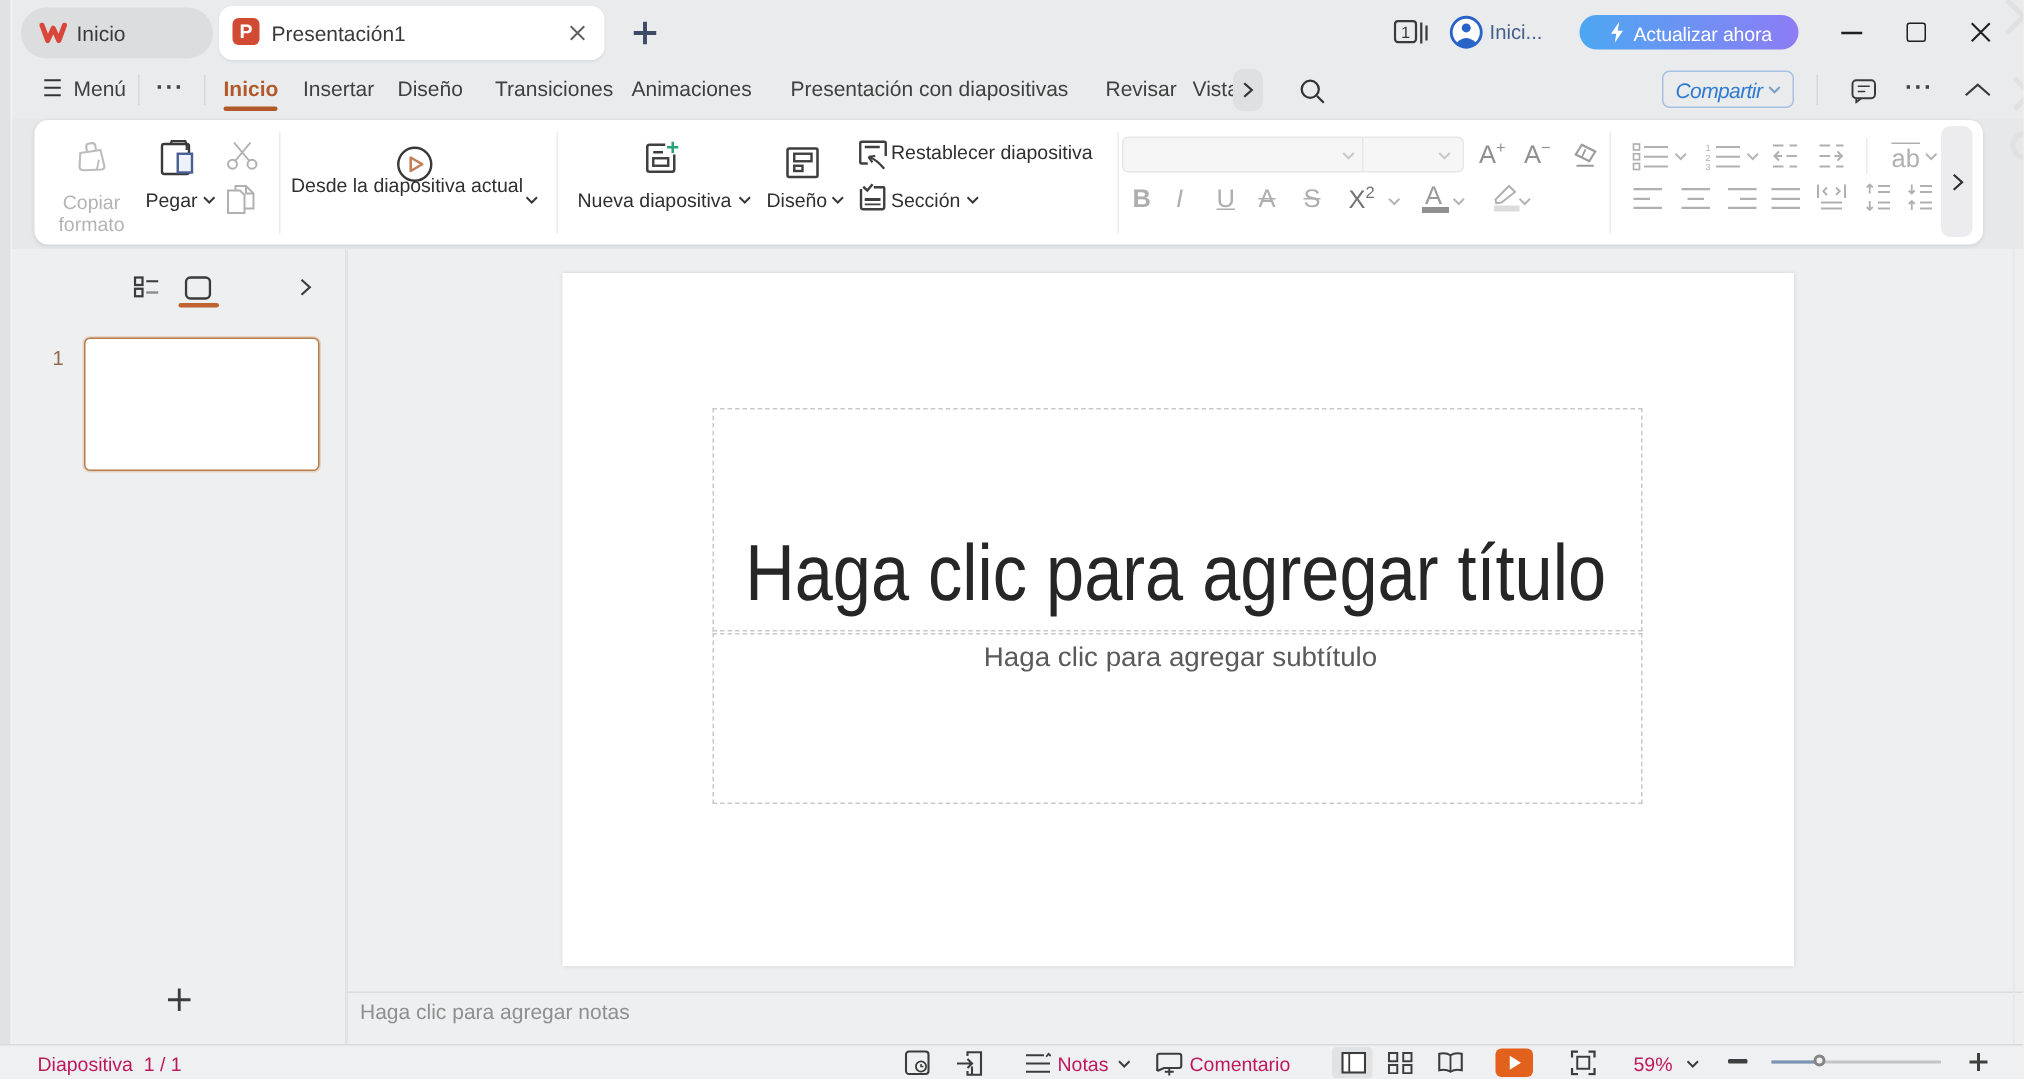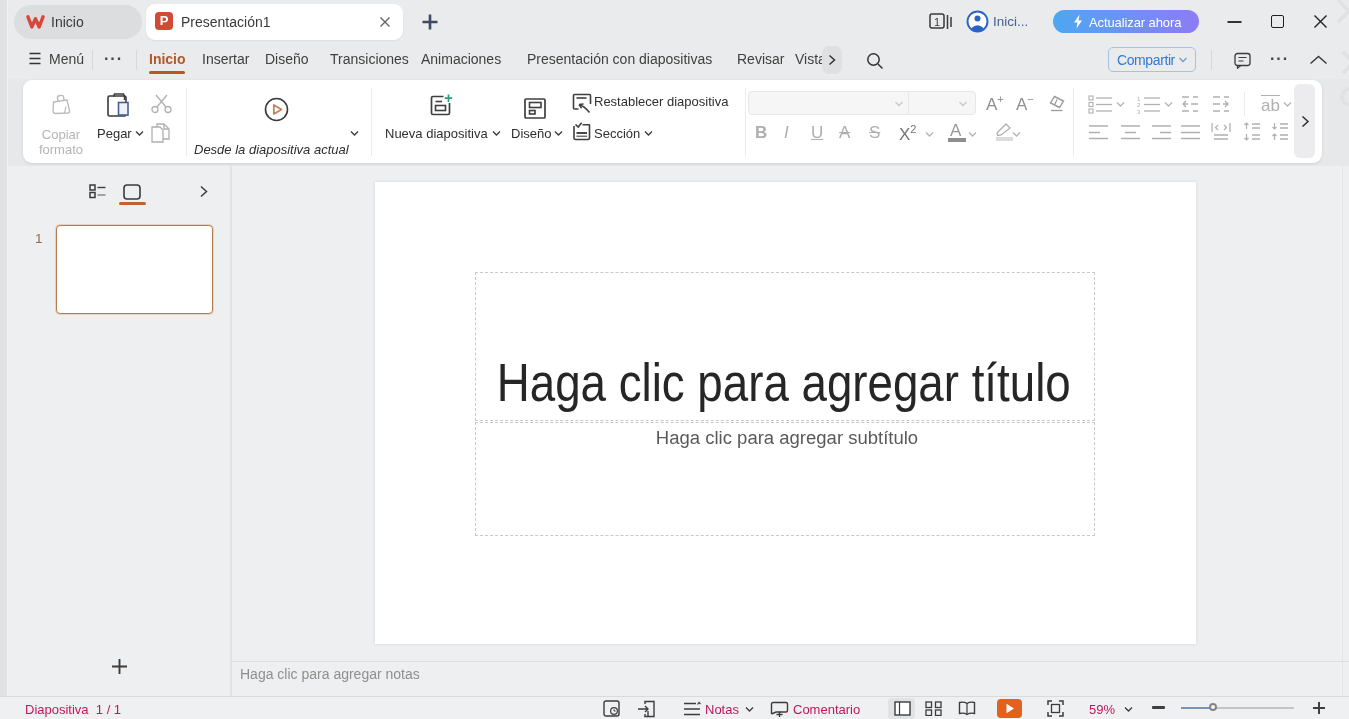--- a/index.html
+++ b/index.html
@@ -107,21 +107,21 @@
 <div class="abs menutab" style="left:795px;width:29px;overflow:hidden;">Vista</div>
 <div class="abs" style="left:822px;top:46px;width:20px;height:28px;background:#dfe0e1;border-radius:7px;"></div>
 <svg class="icon" style="left:827px;top:54px;" width="10" height="12" viewBox="0 0 10 12">
   <path d="M2.5 1.5 L7.5 6 L2.5 10.5" fill="none" stroke="#333" stroke-width="1.5"></path>
 </svg>
 <svg class="icon" style="left:865px;top:51px;" width="20" height="20" viewBox="0 0 20 20">
   <circle cx="8.5" cy="8.5" r="5.7" fill="none" stroke="#333" stroke-width="1.5"></circle>
   <path d="M13 13 L17.5 17.5" stroke="#333" stroke-width="1.5"></path>
 </svg>
 <div class="abs" style="left:1108px;top:47px;width:88px;height:25px;border:1px solid #a5c1e3;border-radius:5px;"></div>
-<div class="abs" style="left:1117px;top:52px;font-size:14px;letter-spacing:-0.4px;color:#2e7bd2;">Compartir</div>
+<div class="abs" style="left:1117px;top:52px;font-size:14px;letter-spacing:-0.4px;color:#2e7bd2;font-style:italic;">Compartir</div>
 <svg class="icon" style="left:1178px;top:56px;" width="10" height="8" viewBox="0 0 10 8">
   <path d="M1.5 2 L5 5.5 L8.5 2" fill="none" stroke="#7c9dc4" stroke-width="1.4"></path>
 </svg>
 <div class="abs" style="left:1211px;top:50px;width:1px;height:20px;background:#d8d8d9;"></div>
 <svg class="icon" style="left:1234px;top:52px;" width="17" height="17" viewBox="0 0 17 17">
   <rect x="1" y="1.5" width="15" height="12" rx="2.5" fill="none" stroke="#3a3a3a" stroke-width="1.3"></rect>
   <path d="M4.5 5.5 H12.5 M4.5 9 H9.5" stroke="#3a3a3a" stroke-width="1.1"></path>
   <path d="M3.5 13.5 L3.5 16.2 L6.8 13.5" fill="none" stroke="#3a3a3a" stroke-width="1.2"></path>
 </svg>
 <div class="abs" style="left:1270px;top:50px;font-size:16px;color:#444;letter-spacing:1px;font-weight:bold;">···</div>
@@ -156,21 +156,21 @@
   <path d="M7 5 V2 H14 L19 7 V17 H13" fill="none" stroke="#b0b0b0" stroke-width="1.3"></path>
   <path d="M14 2 V7 H19" fill="none" stroke="#b0b0b0" stroke-width="1.3"></path>
   <path d="M2 5 H10 L13 8 V20 H2 Z" fill="none" stroke="#b0b0b0" stroke-width="1.3"></path>
 </svg>
 <div class="divider" style="left:186px;top:88px;height:68px;"></div>
 
 <svg class="icon" style="left:264px;top:97px;" width="25" height="25" viewBox="0 0 25 25">
   <circle cx="12.5" cy="12.5" r="11" fill="none" stroke="#393939" stroke-width="1.6"></circle>
   <path d="M9.8 8 V17 L17.5 12.5 Z" fill="none" stroke="#c28058" stroke-width="1.7" stroke-linejoin="round"></path>
 </svg>
-<div class="abs rlabel" style="left:194px;top:142px;font-style:italic;">Desde la diapositiva actual</div>
+<div class="abs rlabel" style="left:194px;top:116px;">Desde la diapositiva actual</div>
 <svg class="icon" style="left:350px;top:130px;" width="9" height="7" viewBox="0 0 9 7">
       <path d="M1 1.5 L4.5 5 L8 1.5" fill="none" stroke="#383838" stroke-width="1.3"></path>
     </svg>
 <div class="divider" style="left:371px;top:88px;height:68px;"></div>
 
 <svg class="icon" style="left:429px;top:94px;" width="26" height="26" viewBox="0 0 26 26">
   <path d="M14.5 2.5 H4 Q2.5 2.5 2.5 4 V19 Q2.5 20.5 4 20.5 H19 Q20.5 20.5 20.5 19 V9" fill="none" stroke="#3f3f3f" stroke-width="1.7"></path>
   <path d="M6.5 7.5 H13" stroke="#3f3f3f" stroke-width="1.6"></path>
   <rect x="6.5" y="11.5" width="10" height="5" fill="none" stroke="#3f3f3f" stroke-width="1.6"></rect>
   <path d="M19.5 0.5 V8 M15.7 4.2 H23.2" stroke="#27a376" stroke-width="1.7"></path>

